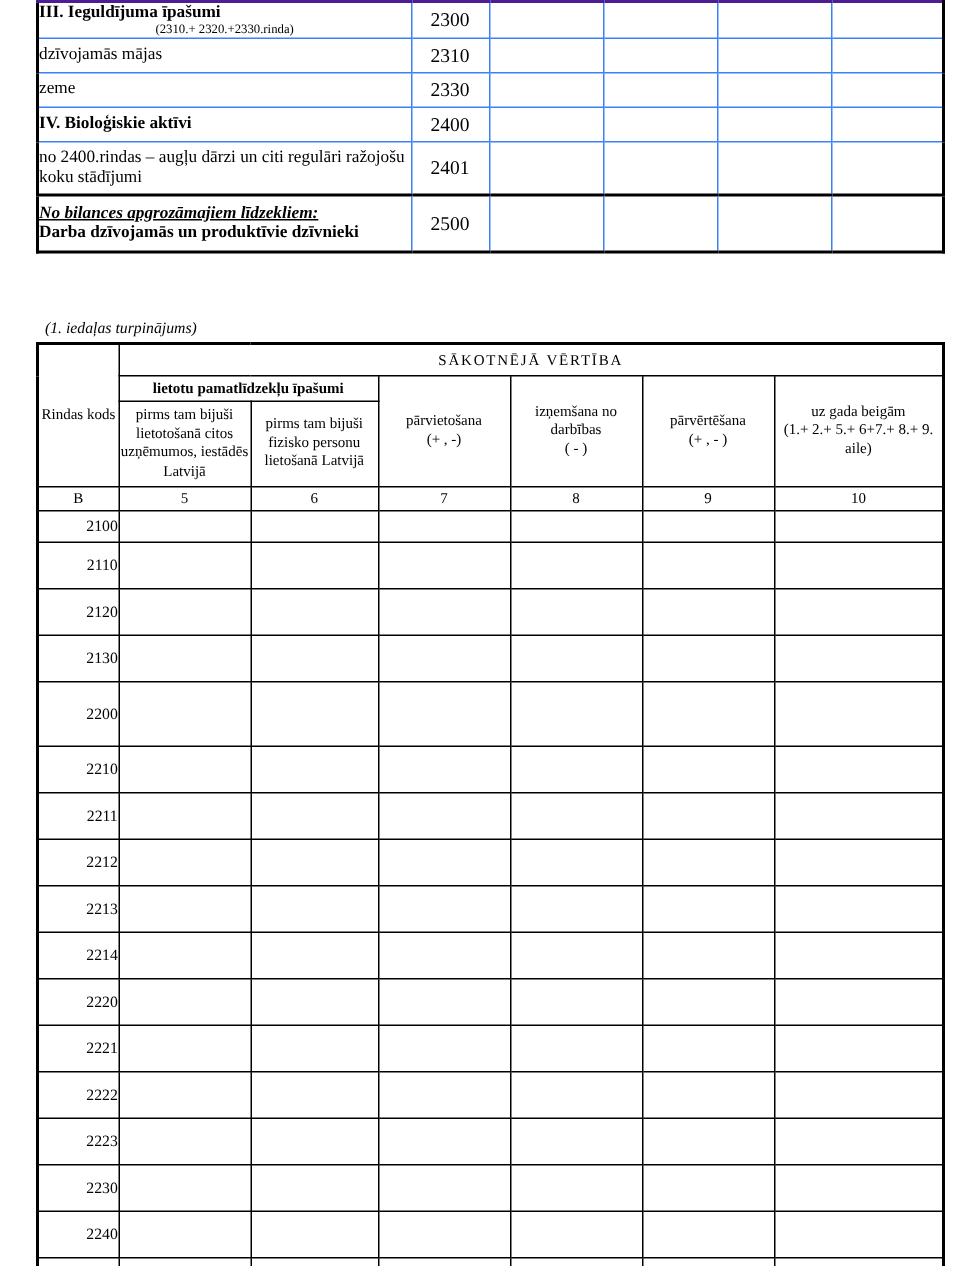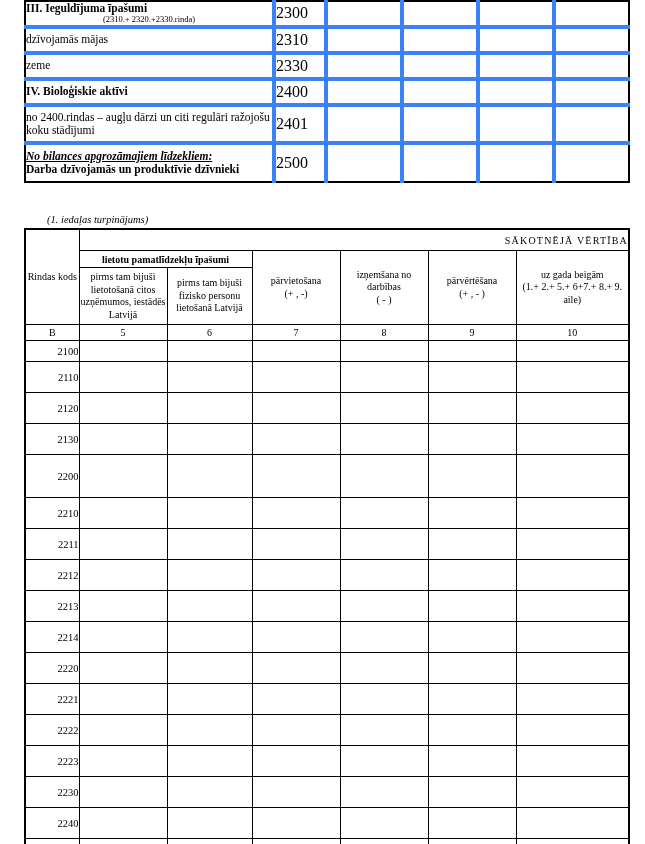--- a/index.html
+++ b/index.html
@@ -24,65 +24,66 @@
   
   .top-table {
     position: absolute;
     left: 24px;
     top: 0px;
     width: 604px;
     border-collapse: collapse;
     table-layout: fixed;
   }
   .top-table td {
-    border: 4px solid #3b82f6;
+    border: 1px solid #3b82f6;
     padding: 0;
     vertical-align: middle;
     height: 22px;
   }
   .tt-label {
     padding-left: 6px;
     padding-right: 4px;
     font-size: 11.5px;
     line-height: 1.15;
   }
   .tt-code {
-    font-size: 16px;
+    text-align: center;
+    font-size: 13px;
   }
   .bold-row td {
     border-top: 2px solid #000;
     border-bottom: 2px solid #000;
   }
   .bold-left {
     border-left: 2px solid #000 !important;
   }
   .bold-right {
     border-right: 2px solid #000 !important;
   }
   .outer-top td {
-    border-top: 2px solid #000000;
+    border-top: 2px solid #4c1d95;
   }
   .b { font-weight: bold; }
   .small-sub {
     font-size: 8.5px;
     font-weight: normal;
   }
   .ital-underline {
     font-style: italic;
     font-weight: bold;
     text-decoration: underline;
   }
   .center { text-align: center; }
   .indent1 { padding-left: 14px; }
   .indent2 { padding-left: 18px; }
 
   
   .caption {
     position: absolute;
-    left: 47px;
+    left: 30px;
     top: 214px;
     font-size: 10.5px;
     font-style: italic;
   }
 
   
   .bottom-table {
     position: absolute;
     left: 24px;
     top: 228px;
@@ -94,21 +95,21 @@
     border: 1px solid #000;
     padding: 0;
     font-weight: normal;
     font-size: 10px;
     vertical-align: middle;
   }
   .bt-outer {
     border: 2px solid #000;
   }
   .big-title {
-    text-align: right;
+    text-align: center;
     font-size: 13px;
     letter-spacing: 1.2px;
     height: 20px;
     font-weight: normal;
   }
   .grp-head {
     text-align: center;
     font-size: 10px;
     height: 16px;
   }

